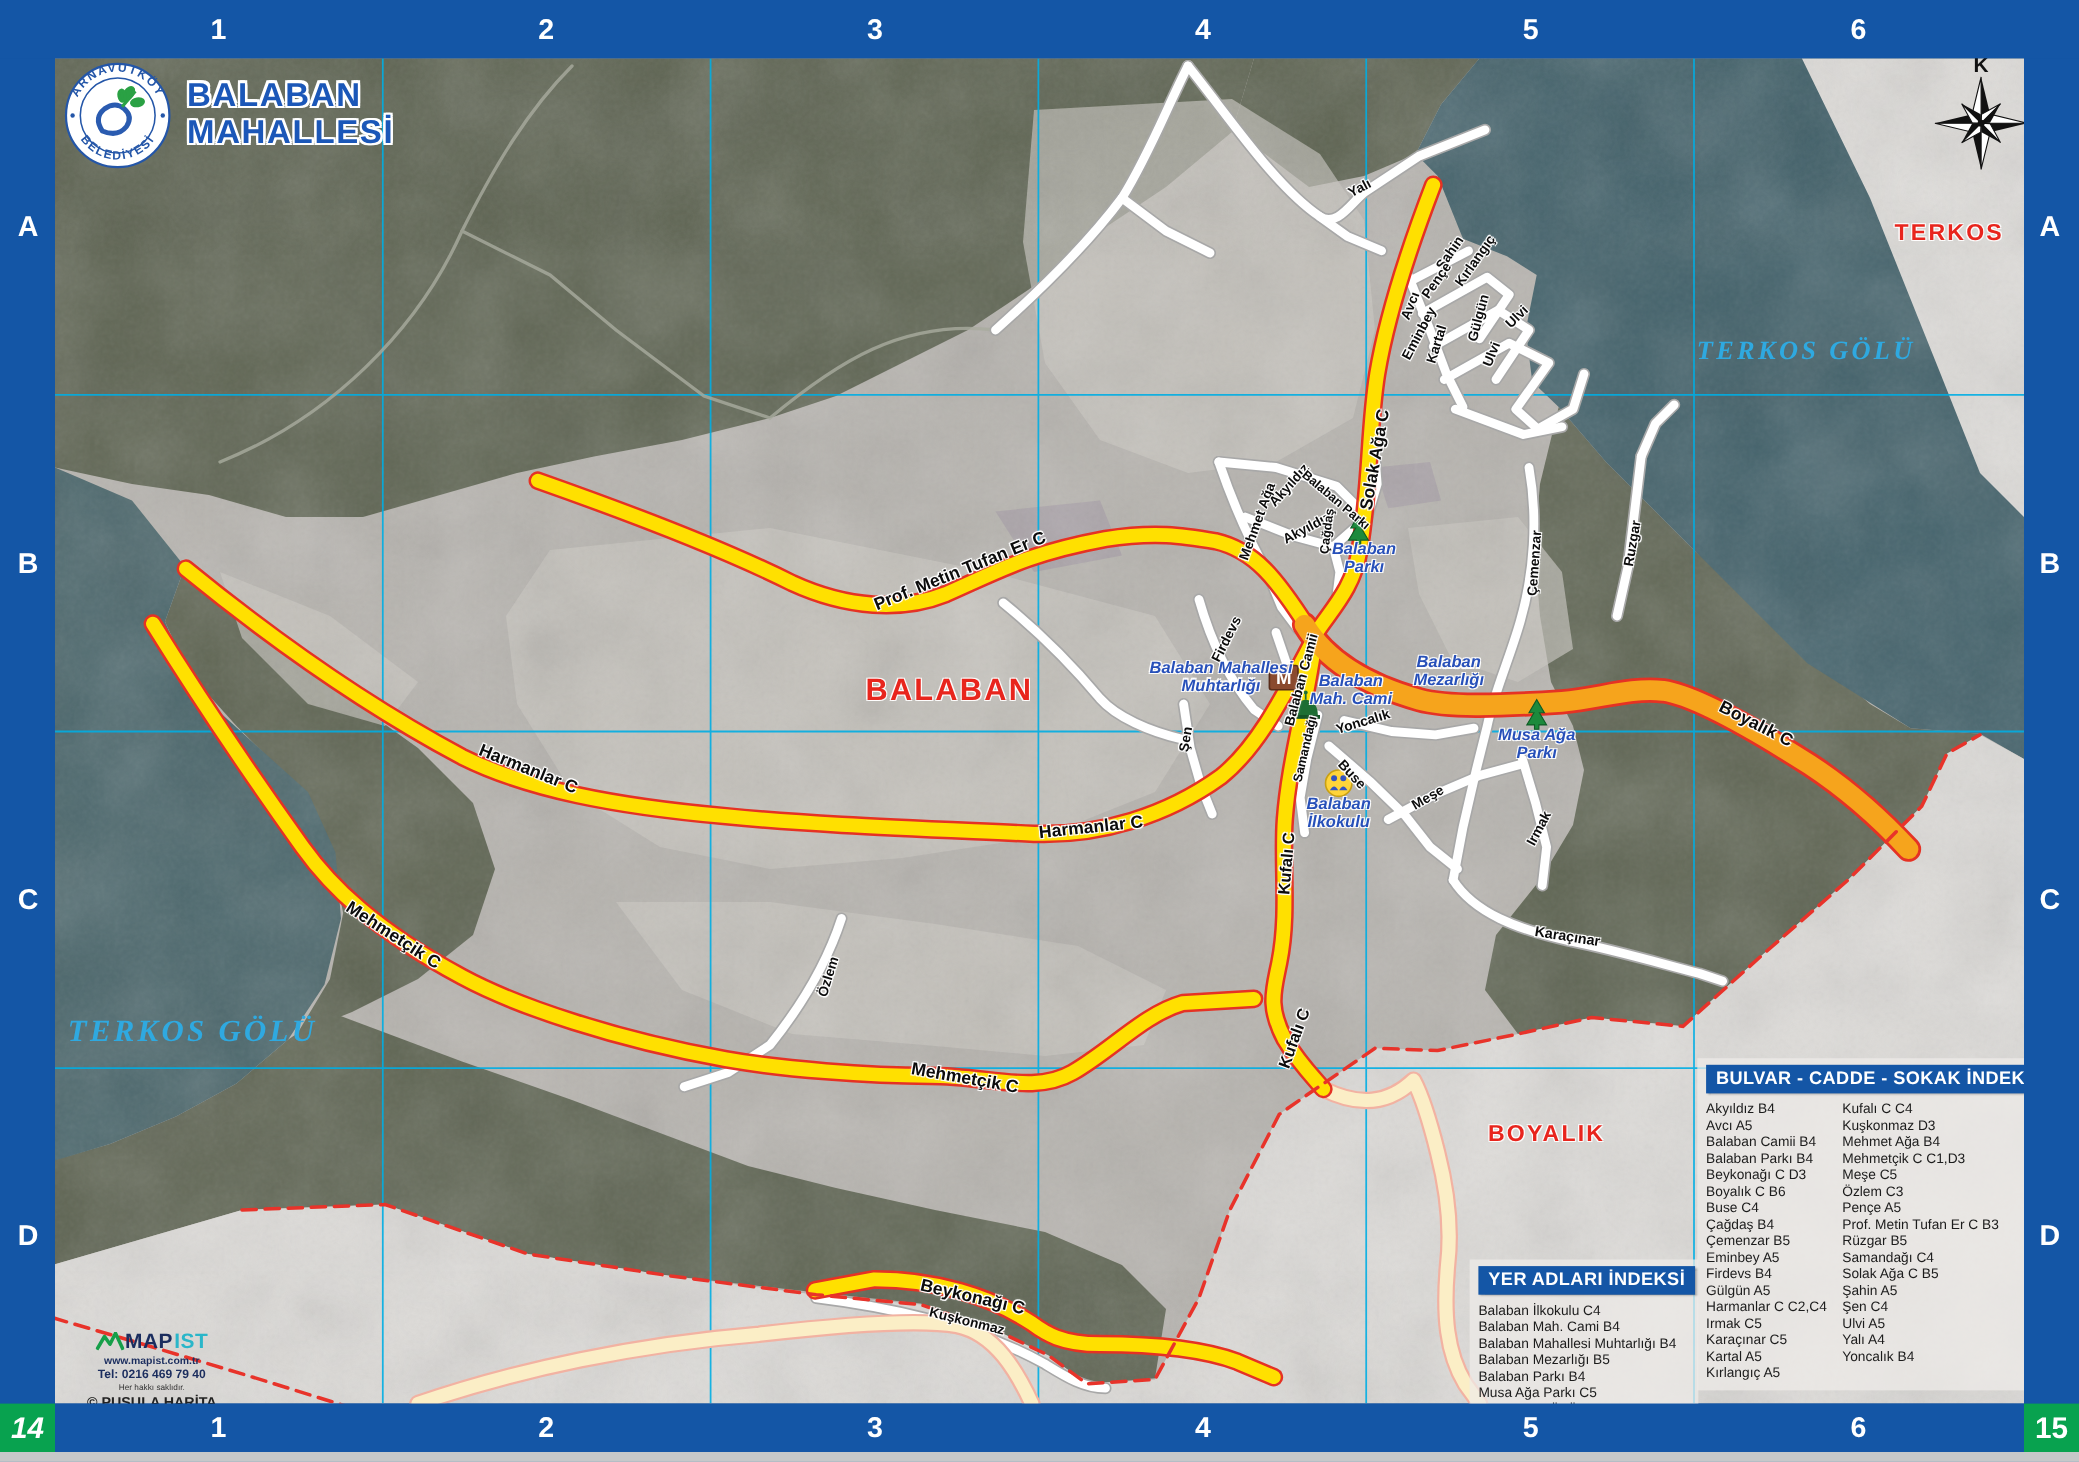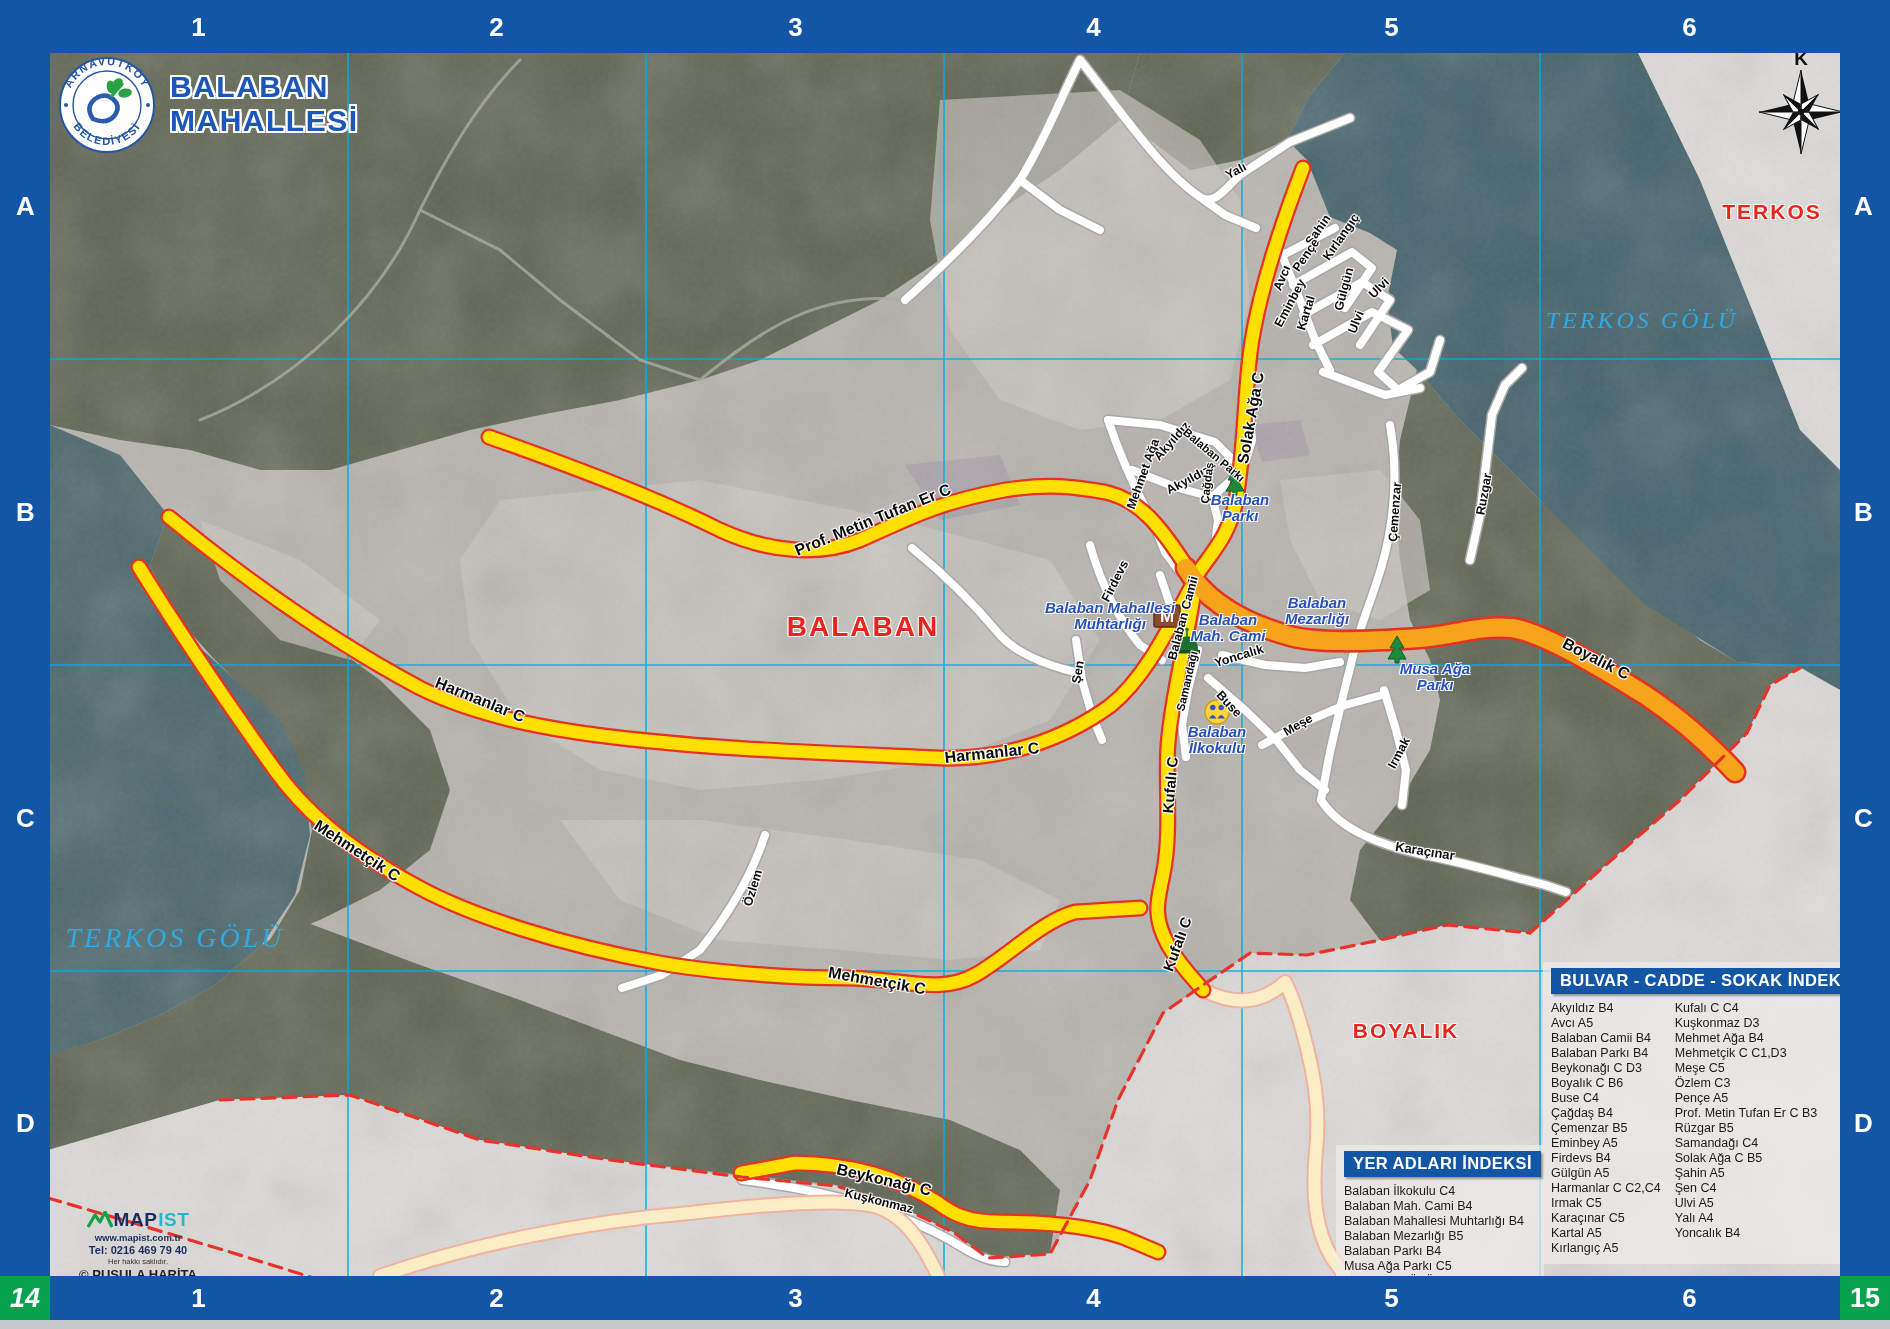--- a/index.html
+++ b/index.html
@@ -30,21 +30,21 @@
       text-shadow:-1px -1px 0 rgba(255,255,255,.95),1px -1px 0 rgba(255,255,255,.95),
                   -1px 1px 0 rgba(255,255,255,.95),1px 1px 0 rgba(255,255,255,.95),0 0 3px rgba(255,255,255,.9);}
   .pl{position:absolute;white-space:nowrap;text-align:center;font-weight:bold;font-style:italic;
       font-size:15px;line-height:1.08;color:#2750b9;
       text-shadow:-1px -1px 0 rgba(255,255,255,.9),1px -1px 0 rgba(255,255,255,.9),
                   -1px 1px 0 rgba(255,255,255,.9),1px 1px 0 rgba(255,255,255,.9);}
   .al{position:absolute;white-space:nowrap;font-weight:800;}
   .al-red{color:#e8251d;letter-spacing:2px;
       text-shadow:-1px -1px 0 rgba(255,255,255,.85),1px -1px 0 rgba(255,255,255,.85),
                   -1px 1px 0 rgba(255,255,255,.85),1px 1px 0 rgba(255,255,255,.85);}
-  .al-lake{color:#2fa9e0;font-family:"Liberation Serif",serif;font-style:italic;font-weight:400;letter-spacing:3px;}
+  .al-lake{color:#2fa9e0;font-family:"Liberation Serif",serif;font-style:italic;font-weight:700;letter-spacing:3px;}
   
   .index-box{position:absolute;z-index:6;background:rgba(238,236,233,.72);padding:6px 8px 8px 8px;}
   .index-title{display:inline-block;background:#1456a6;color:#fff;font-weight:bold;font-size:16.5px;
                padding:3px 9px 4px 9px;letter-spacing:.4px;box-shadow:1.5px 1.5px 2px rgba(0,0,0,.35);margin-bottom:7px;white-space:nowrap;}
   .idx-cols{display:flex;gap:14px;}
   .idx-col{display:flex;flex-direction:column;}
   .idx-item{font-size:12.5px;color:#1c1c1c;line-height:1.2;white-space:nowrap;}
   #street-index{left:1543px;top:962px;width:300px;}
   #place-index{left:1336px;top:1145px;width:192px;}
   
@@ -350,21 +350,21 @@
         <div>Mah. Cami</div>
       </div>
       <div class="pl" style="left: 1317px; top: 611px; transform: translate(-50%, -50%);">
         <div>Balaban</div>
         <div>Mezarlığı</div>
       </div>
       <div class="pl" style="left: 1240px; top: 508px; transform: translate(-50%, -50%);">
         <div>Balaban</div>
         <div>Parkı</div>
       </div>
-      <div class="pl" style="left: 1397px; top: 677px; transform: translate(-50%, -50%); margin-left: 38px;">
+      <div class="pl" style="left: 1397px; top: 677px; transform: translate(-50%, -50%);">
         <div>Musa Ağa</div>
         <div>Parkı</div>
       </div>
       <div class="pl" style="left: 1217px; top: 740px; transform: translate(-50%, -50%);">
         <div>Balaban</div>
         <div>İlkokulu</div>
       </div>
       <span class="al al-red" style="left: 863px; top: 627px; font-size: 28px; transform: translate(-50%, -50%);">BALABAN</span>
       <span class="al al-red" style="left: 1772px; top: 212px; font-size: 21px; transform: translate(-50%, -50%);">TERKOS</span>
       <span class="al al-red" style="left: 1406px; top: 1031px; font-size: 21px; transform: translate(-50%, -50%);">BOYALIK</span>

